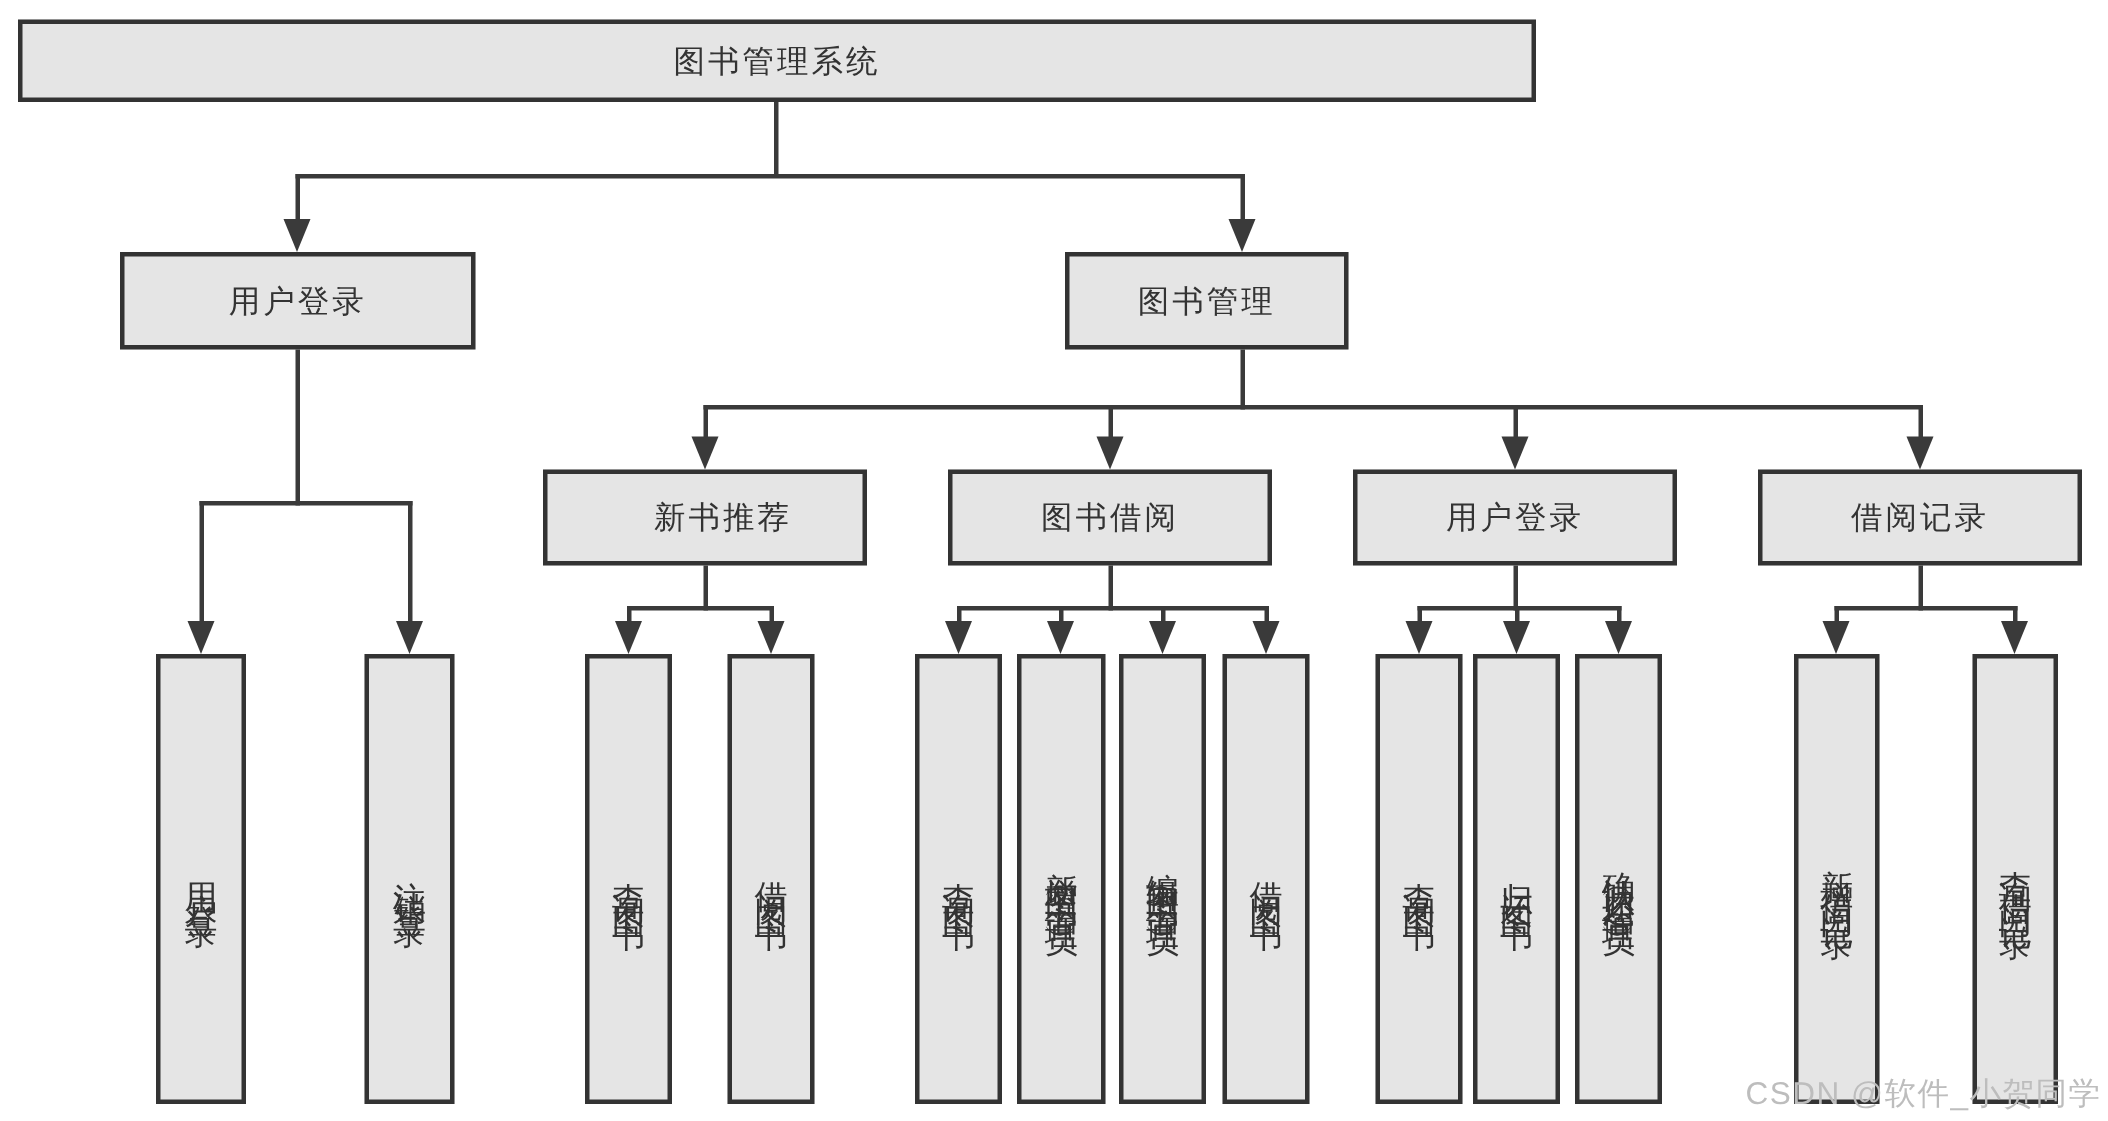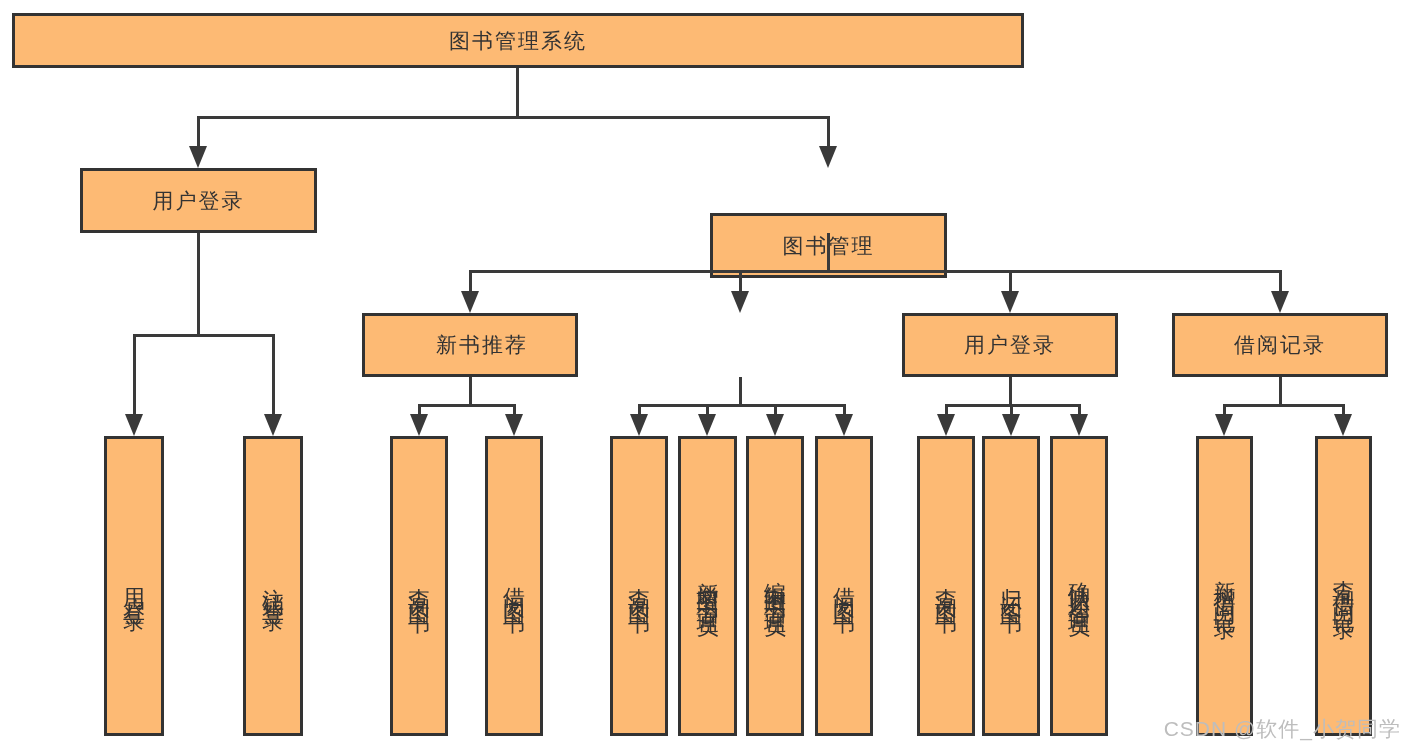--- a/index.html
+++ b/index.html
@@ -7,21 +7,21 @@
     position:relative;
     width:1405px;height:747px;
     background:#ffffff;
     font-family:"Liberation Sans", sans-serif;
     overflow:hidden;
   }
   .box{
     position:absolute;
     box-sizing:border-box;
     border:3px solid #333333;
-    background:#fdba74;
+    background:#e5e5e5;
     display:flex;
     align-items:center;
     justify-content:center;
     color:#333333;
   }
   .hlabel{
     font-size:21px;
     letter-spacing:2px;
     color:#333333;
     white-space:nowrap;
@@ -65,21 +65,21 @@
   <div class="vline" style="left:516px;top:68px;height:48px;"></div>
   <div class="hline" style="left:197px;top:116px;width:633px;"></div>
   <div class="vline" style="left:197px;top:116px;height:32px;"></div>
   <div class="vline" style="left:827px;top:116px;height:32px;"></div>
   <div class="arrow" style="left:189px;top:146px;"></div>
   <div class="arrow" style="left:819px;top:146px;"></div>
 
   <div class="box" style="left:80px;top:168px;width:237px;height:65px;">
     <span class="hlabel">用户登录</span>
   </div>
-  <div class="box" style="left:710px;top:168px;width:237px;height:65px;margin-top:45px;">
+  <div class="box" style="left:710px;top:168px;width:189px;height:65px;">
     <span class="hlabel">图书管理</span>
   </div>
 
   <div class="vline" style="left:197px;top:233px;height:104px;"></div>
   <div class="hline" style="left:133px;top:334px;width:142px;"></div>
   <div class="vline" style="left:133px;top:334px;height:82px;"></div>
   <div class="vline" style="left:272px;top:334px;height:82px;"></div>
   <div class="arrow" style="left:125px;top:414px;"></div>
   <div class="arrow" style="left:264px;top:414px;"></div>
 
@@ -89,20 +89,23 @@
   <div class="vline" style="left:739px;top:270px;height:24px;"></div>
   <div class="vline" style="left:1009px;top:270px;height:24px;"></div>
   <div class="vline" style="left:1279px;top:270px;height:24px;"></div>
   <div class="arrow" style="left:461px;top:291px;"></div>
   <div class="arrow" style="left:731px;top:291px;"></div>
   <div class="arrow" style="left:1001px;top:291px;"></div>
   <div class="arrow" style="left:1271px;top:291px;"></div>
 
   <div class="box" style="left:362px;top:313px;width:216px;height:64px;padding-left:24px;">
     <span class="hlabel">新书推荐</span>
+  </div>
+  <div class="box" style="left:632px;top:313px;width:216px;height:64px;">
+    <span class="hlabel">图书借阅</span>
   </div>
   <div class="box" style="left:902px;top:313px;width:216px;height:64px;">
     <span class="hlabel">用户登录</span>
   </div>
   <div class="box" style="left:1172px;top:313px;width:216px;height:64px;">
     <span class="hlabel">借阅记录</span>
   </div>
 
   <div class="vline" style="left:469px;top:377px;height:30px;"></div>
   <div class="hline" style="left:418px;top:404px;width:98px;"></div>

